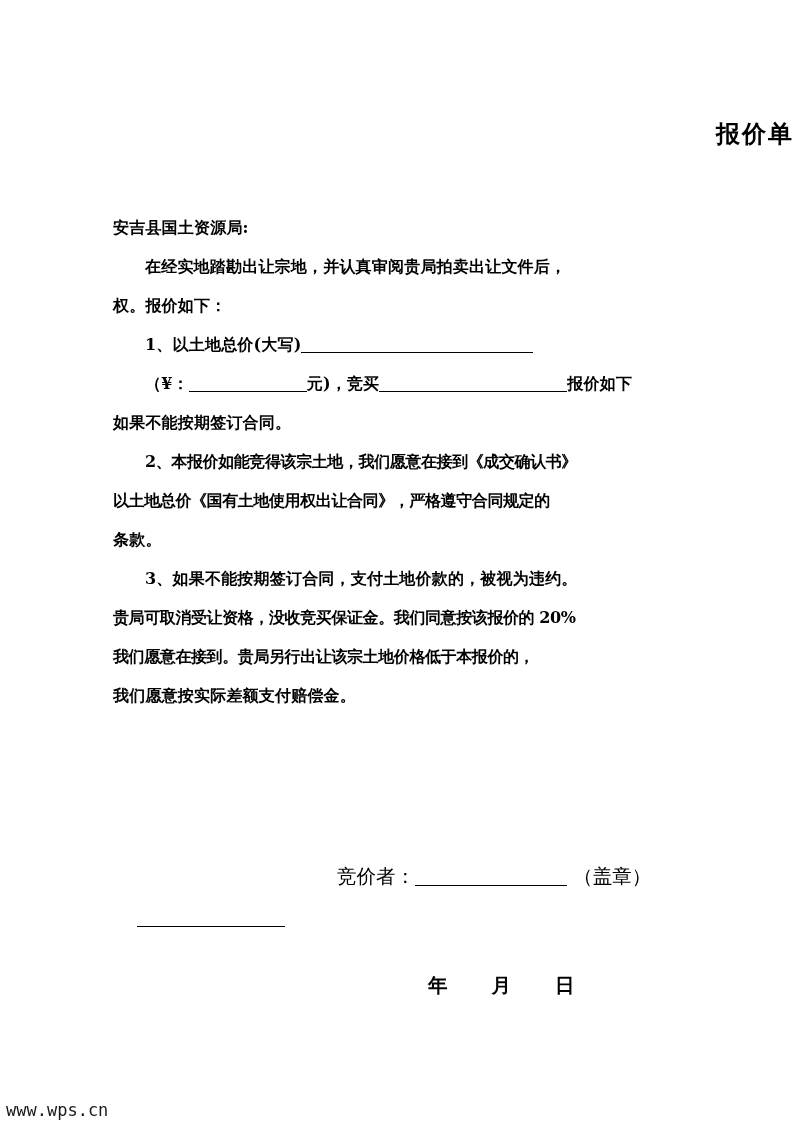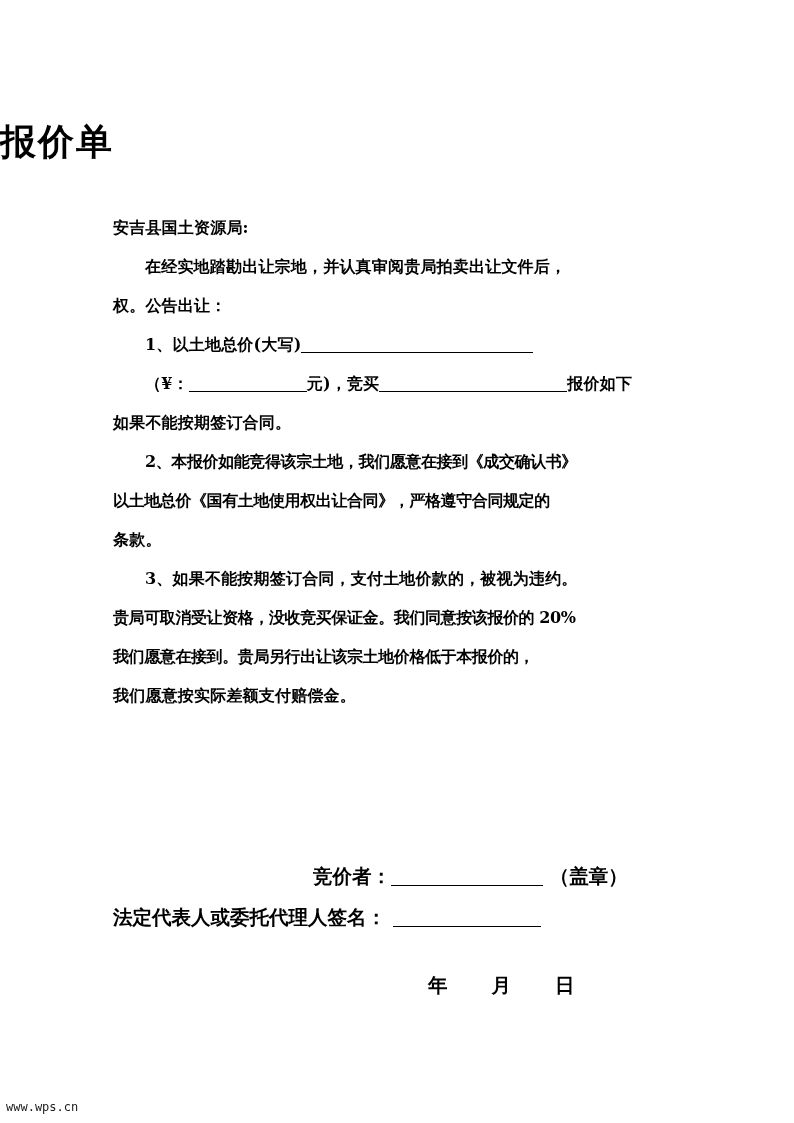--- a/index.html
+++ b/index.html
@@ -23,22 +23,22 @@
     height: 1123px;
     background: #ffffff;
   }
 
   
   .doc-title {
     position: absolute;
     left: 0;
     top: 118px;
     width: 794px;
-    text-align: left;
-    font-size: 36px;
+    text-align: right;
+    font-size: 24px;
     font-weight: bold;
     letter-spacing: 2px;
     font-family: "DejaVu Serif", "Liberation Serif", serif;
   }
 
   
   .body-block {
     position: absolute;
     left: 113px;
     top: 208px;
@@ -69,24 +69,25 @@
 
   
   .sig-block {
     position: absolute;
     left: 113px;
     top: 856px;
     width: 570px;
   }
   .sig-line {
     font-size: 19.5px;
-    font-weight: bold;
+    font-weight: normal;
     line-height: 41px;
     white-space: nowrap;
     font-family: "DejaVu Serif", "Liberation Serif", serif;
+    margin-left: 24px;
   }
   .sig-line.center-ish { padding-left: 200px; }
   .b-sign-seal { width: 152px; }
   .b-sign-rep  { width: 148px; }
 
   .date-line {
     position: absolute;
     left: 113px;
     top: 972px;
     width: 570px;
@@ -96,42 +97,42 @@
     padding-left: 315px;
     font-family: "DejaVu Serif", "Liberation Serif", serif;
   }
   .date-line .gap { display: inline-block; width: 44px; }
 
   
   .footer-mark {
     position: absolute;
     left: 6px;
     top: 1100px;
-    font-size: 12px;
+    font-size: 17px;
     font-weight: normal;
     color: #1a1a1a;
     font-family: "DejaVu Sans Mono", "Liberation Mono", monospace;
     letter-spacing: 0px;
   }
 </style>
 </head>
 <body>
 
 <div class="page">
 
   <div class="doc-title">报价单</div>
 
   <div class="body-block">
 
     <div class="line">安吉县国土资源局:</div>
 
     <div class="line indent">在经实地踏勘出让宗地，并认真审阅贵局拍卖出让文件后，</div>
 
 
-    <div class="line">权。公告出让：</div>
+    <div class="line">权。报价如下：</div>
 
     <div class="line indent">
       <span>1、以土地总价(大写)</span><span class="blank b-total"></span>
     </div>
 
     <div class="line indent">
       <span>（¥：</span><span class="blank b-yuan"></span><span>元)，竞买</span><span class="blank b-bidder"></span><span>报价如下</span>
     </div>
 
 
@@ -154,21 +155,20 @@
   </div>
 
   <div class="sig-block">
 
     <div class="sig-line center-ish">
       <span>竞价者：</span><span class="blank b-sign-seal"></span>
       <span>（盖章）</span>
     </div>
 
     <div class="sig-line">
-      <span>法定代表人或委托代理人签名：</span>
       <span class="blank b-sign-rep"></span>
     </div>
 
   </div>
 
   <div class="date-line">
     <span>年</span><span class="gap"></span><span>月</span><span class="gap"></span><span>日</span>
   </div>
 
   <div class="footer-mark">www.wps.cn</div>

